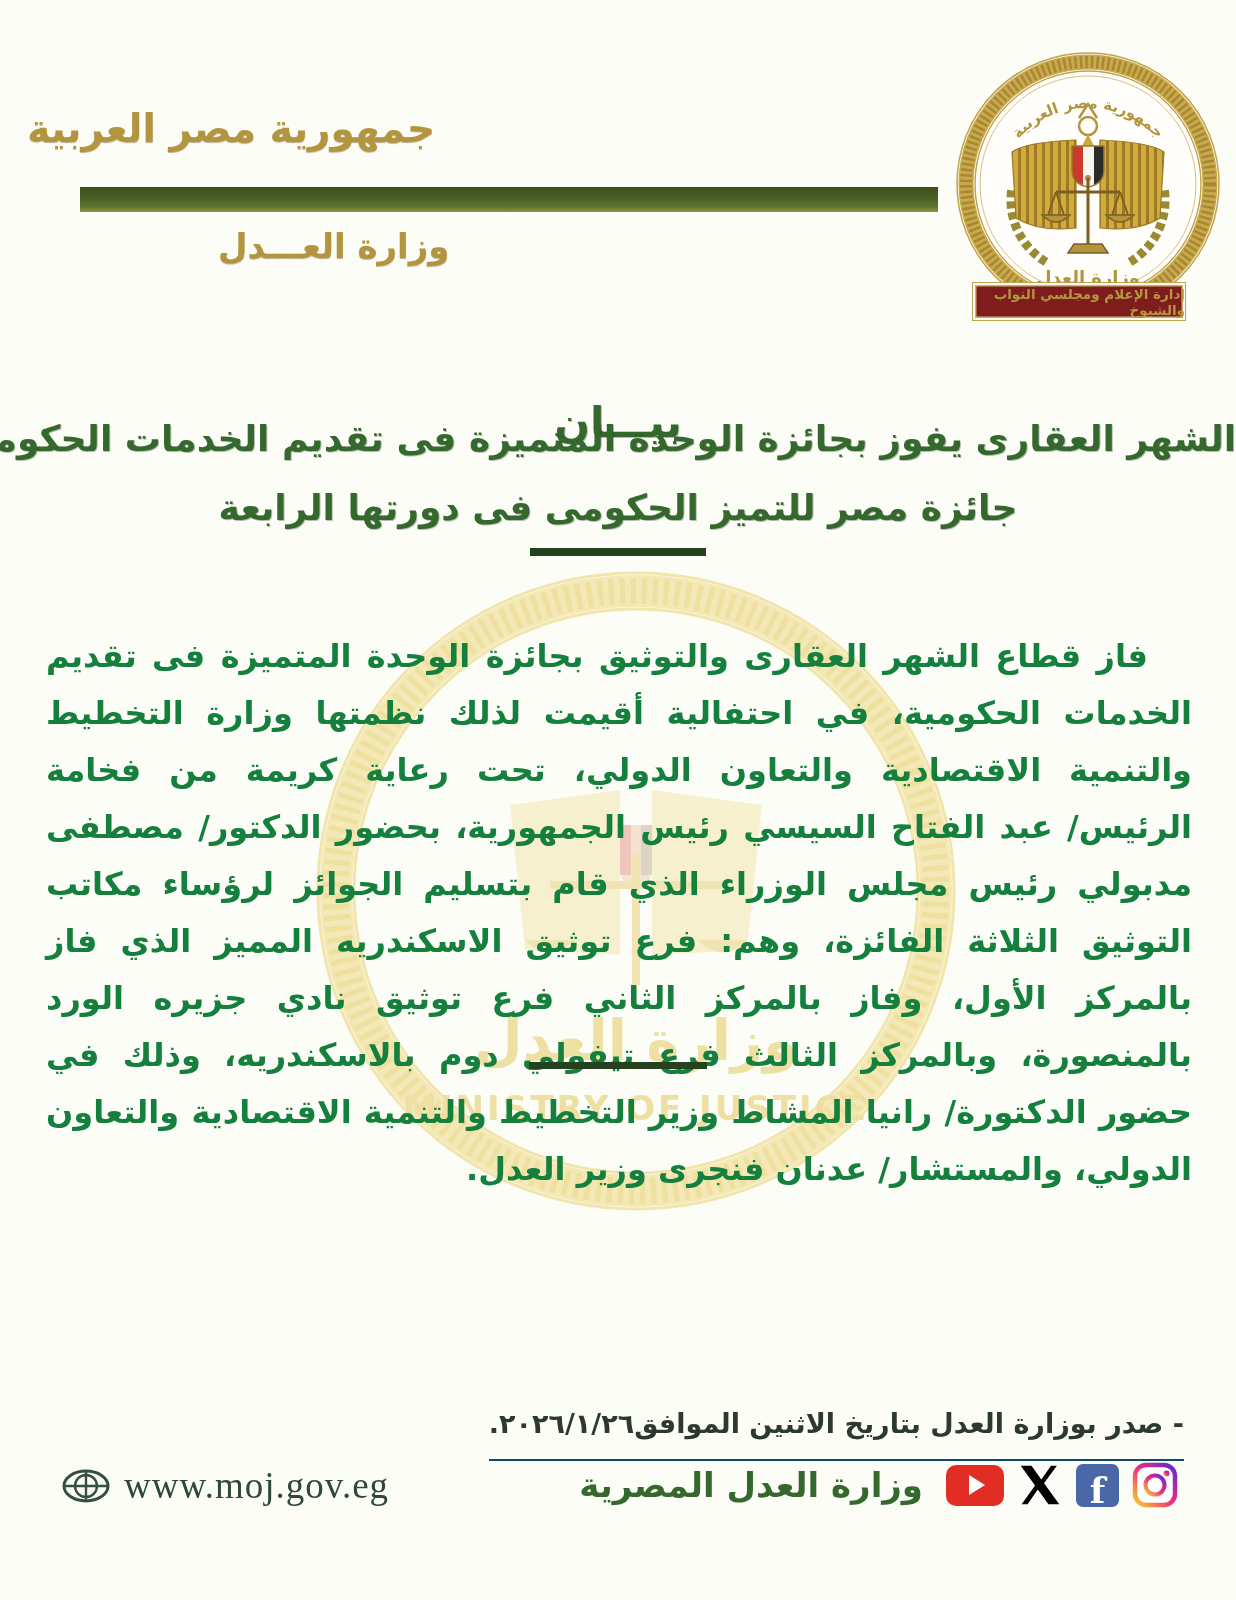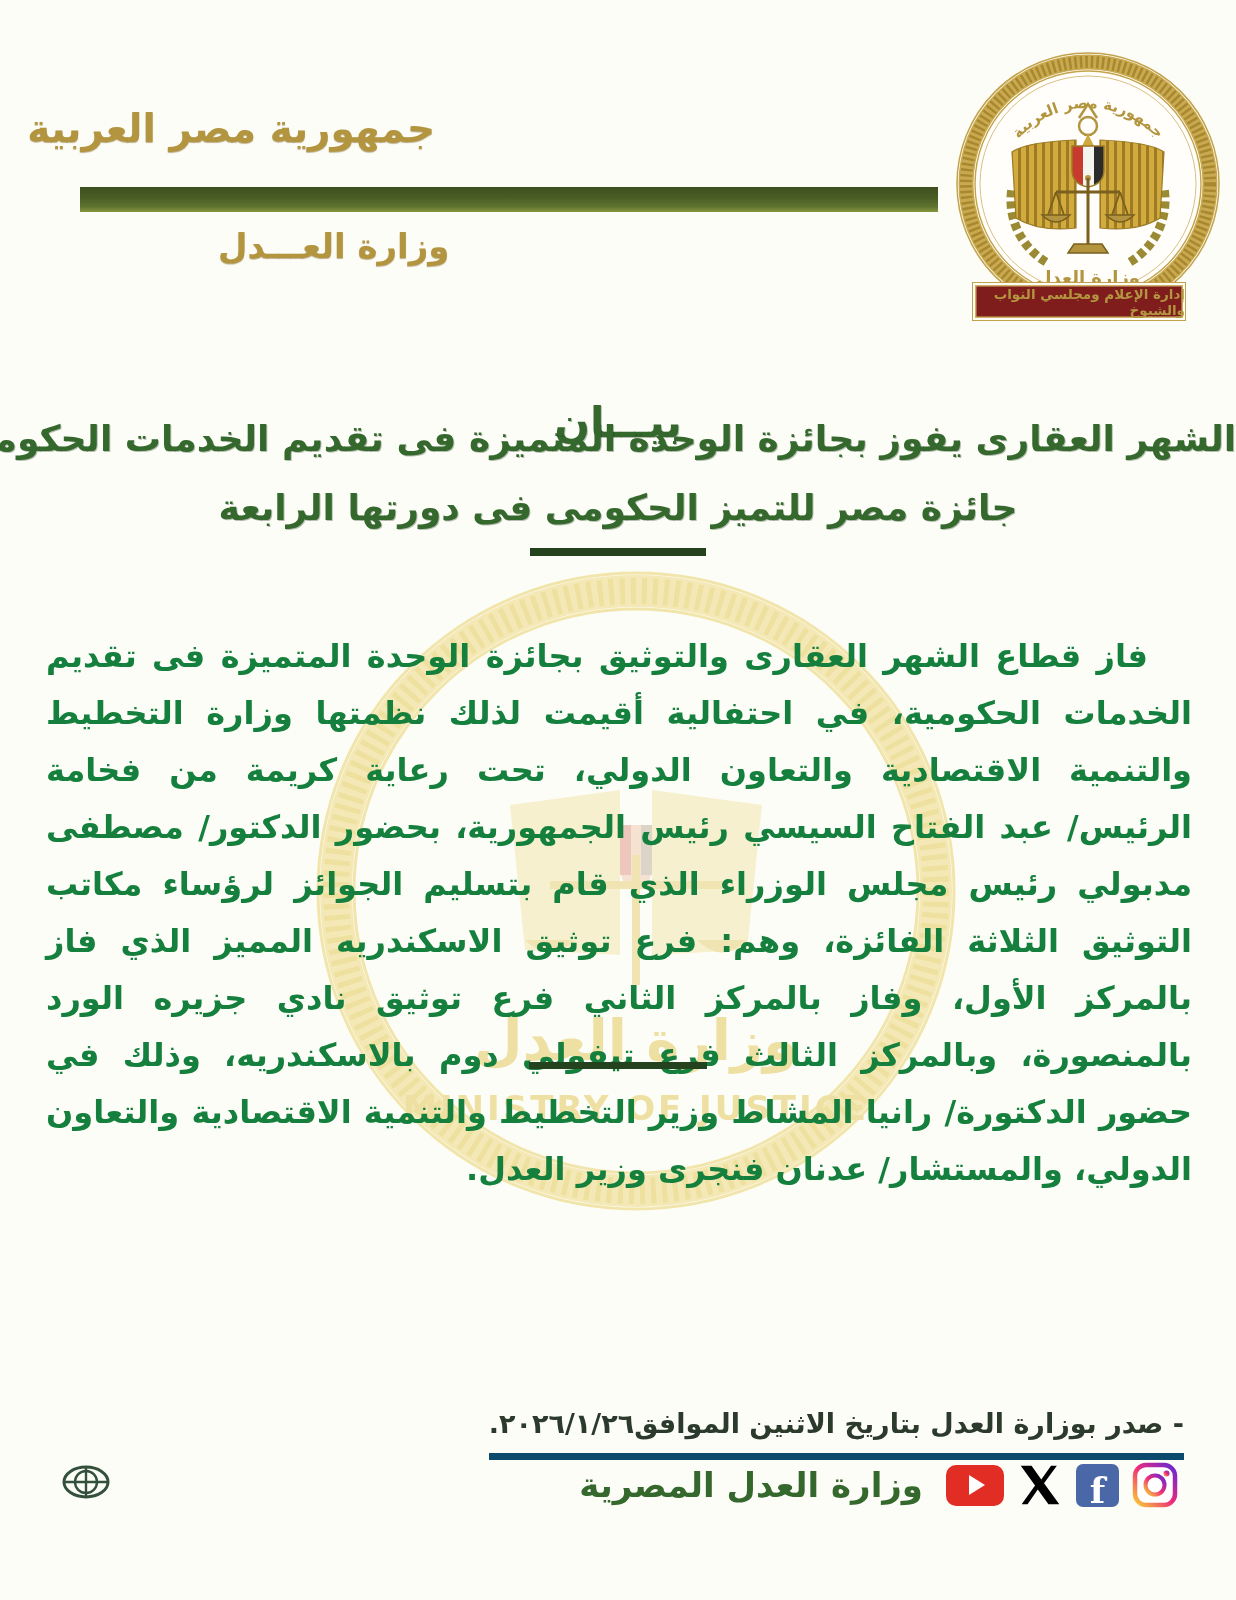--- a/index.html
+++ b/index.html
@@ -30,21 +30,21 @@
   .stmt-title2{position:absolute;left:0;top:487px;width:100%;text-align:center;direction:rtl;
     font-size:36px;font-weight:bold;color:#35682d;text-shadow:1px 1px 0 rgba(20,50,15,.3);}
   .divider{position:absolute;left:50%;transform:translateX(-50%);background:#24421e;}
   .divider.d1{top:548px;width:176px;height:8px;}
   .divider.d2{top:1062px;width:178px;height:7px;}
   .stmt-body{position:absolute;left:46px;top:596px;width:1146px;direction:rtl;
     text-align:justify;text-indent:44px;font-size:32px;font-weight:bold;color:#15803d;line-height:57px;}
 
   
   .dateline{position:absolute;right:52px;top:1408px;direction:rtl;font-size:27px;font-weight:bold;
-    color:#2c3a2c;padding-bottom:14px;border-bottom:7px solid #0c4a6e;}
+    color:#2c3a2c;padding-bottom:20px;border-bottom:2px solid #0c4a6e;}
 
   
   .footer-left{position:absolute;left:62px;top:1464px;display:flex;align-items:center;gap:14px;}
   .website{font-family:"Liberation Serif","DejaVu Serif",serif;font-size:37px;color:#2f4a33;letter-spacing:1px;}
   .footer-right{position:absolute;right:58px;top:1462px;display:flex;align-items:center;gap:13px;margin-left:20px;}
   .ministry-name{direction:rtl;font-size:34px;font-weight:bold;color:#35682d;margin-right:10px;white-space:nowrap;}
   .icon-youtube{width:58px;height:41px;background:#e12d24;border-radius:10px;
     display:flex;align-items:center;justify-content:center;}
   .icon-youtube .tri{width:0;height:0;border-left:16px solid #fff;border-top:10px solid transparent;border-bottom:10px solid transparent;margin-left:4px;}
   .icon-x{width:46px;height:46px;display:flex;align-items:center;justify-content:center;}
@@ -147,20 +147,21 @@
 
   <div class="dateline">- صدر بوزارة العدل بتاريخ الاثنين الموافق٢٠٢٦/١/٢٦.</div>
 
   <div class="footer-left">
     <svg width="48" height="36" viewBox="0 0 48 36" aria-hidden="true">
       <ellipse cx="24" cy="18" rx="22" ry="15" fill="none" stroke="#33503a" stroke-width="3"></ellipse>
       <circle cx="24" cy="18" r="11" fill="none" stroke="#33503a" stroke-width="2.4"></circle>
       <line x1="2" y1="18" x2="46" y2="18" stroke="#33503a" stroke-width="2.4"></line>
       <line x1="24" y1="3" x2="24" y2="33" stroke="#33503a" stroke-width="2.4"></line>
     </svg>
+    <span class="website">www.moj.gov.eg</span>
   </div>
 
   <div class="footer-right">
     <span class="ministry-name">وزارة العدل المصرية</span>
     <div class="icon-youtube">
         <div class="tri"></div>
       </div>
     <div class="icon-x">
       <svg width="44" height="44" viewBox="0 0 24 24" aria-hidden="true">
         <path d="M1.5 1.5 L9.3 12.3 L2 22.5 H5.2 L10.8 14.4 L16.6 22.5 H22.5 L14.2 11.1 L21.2 1.5 H18 L12.7 9 L7.4 1.5 Z" fill="#000"></path>

